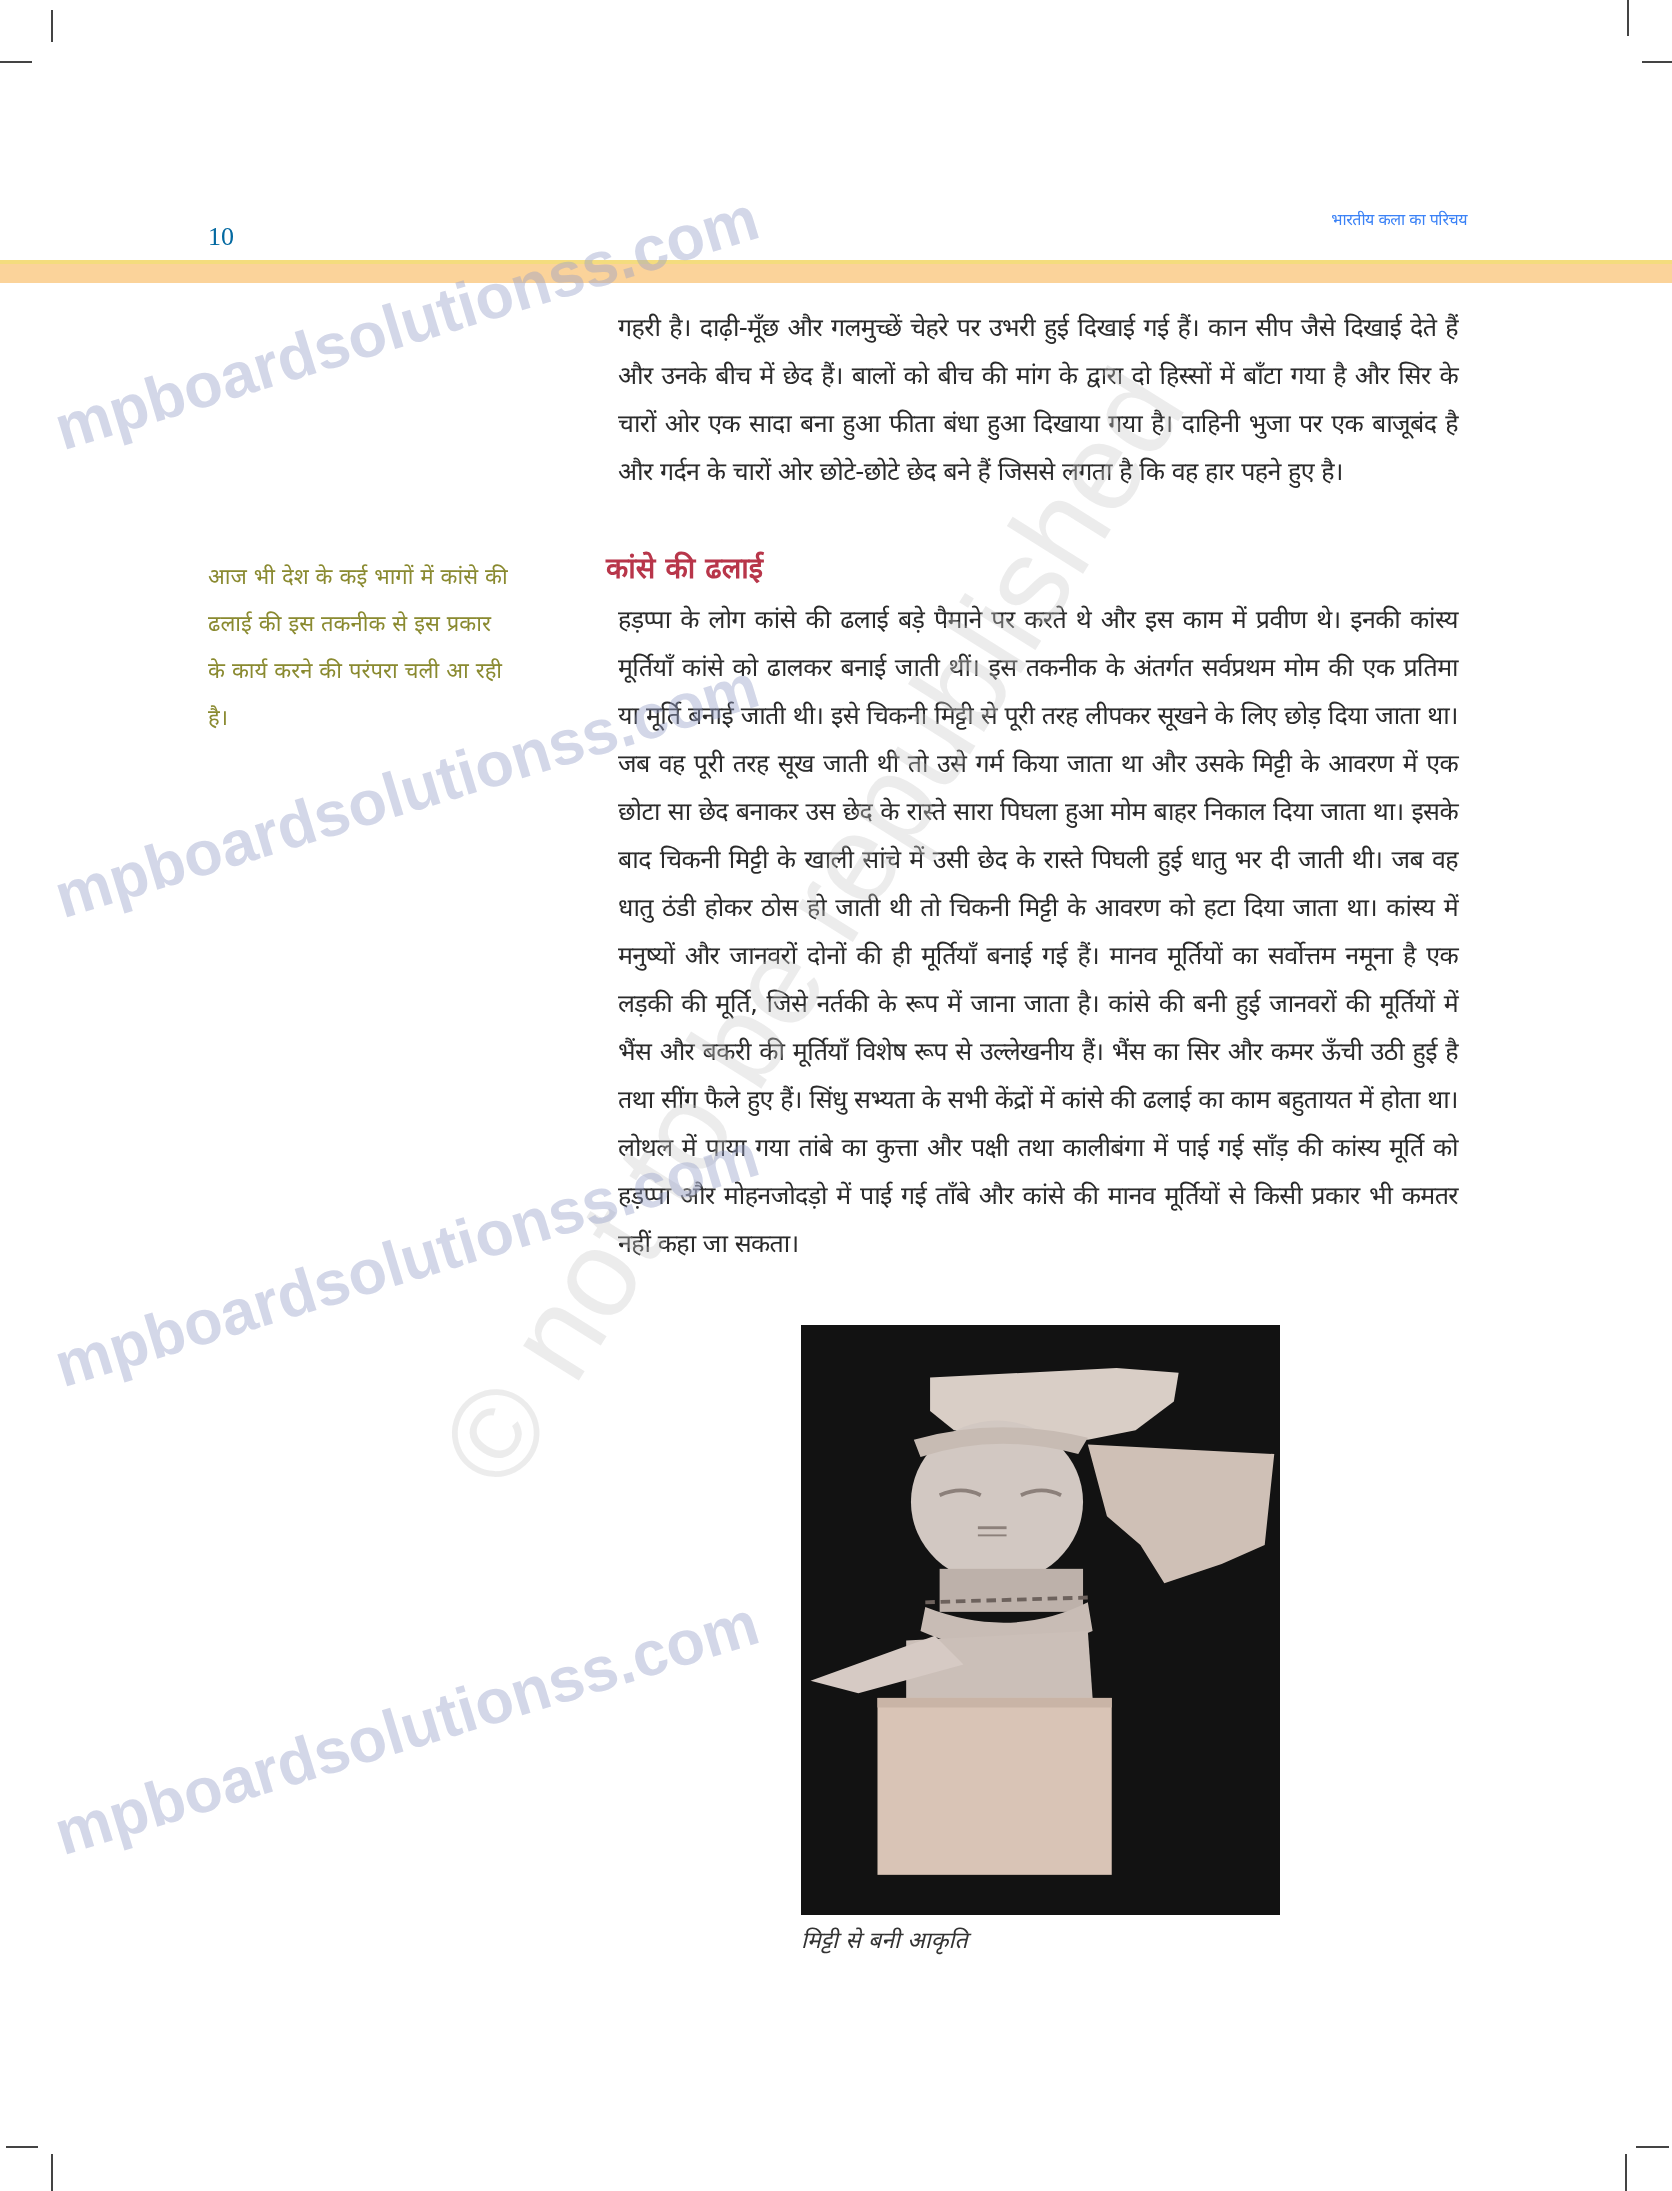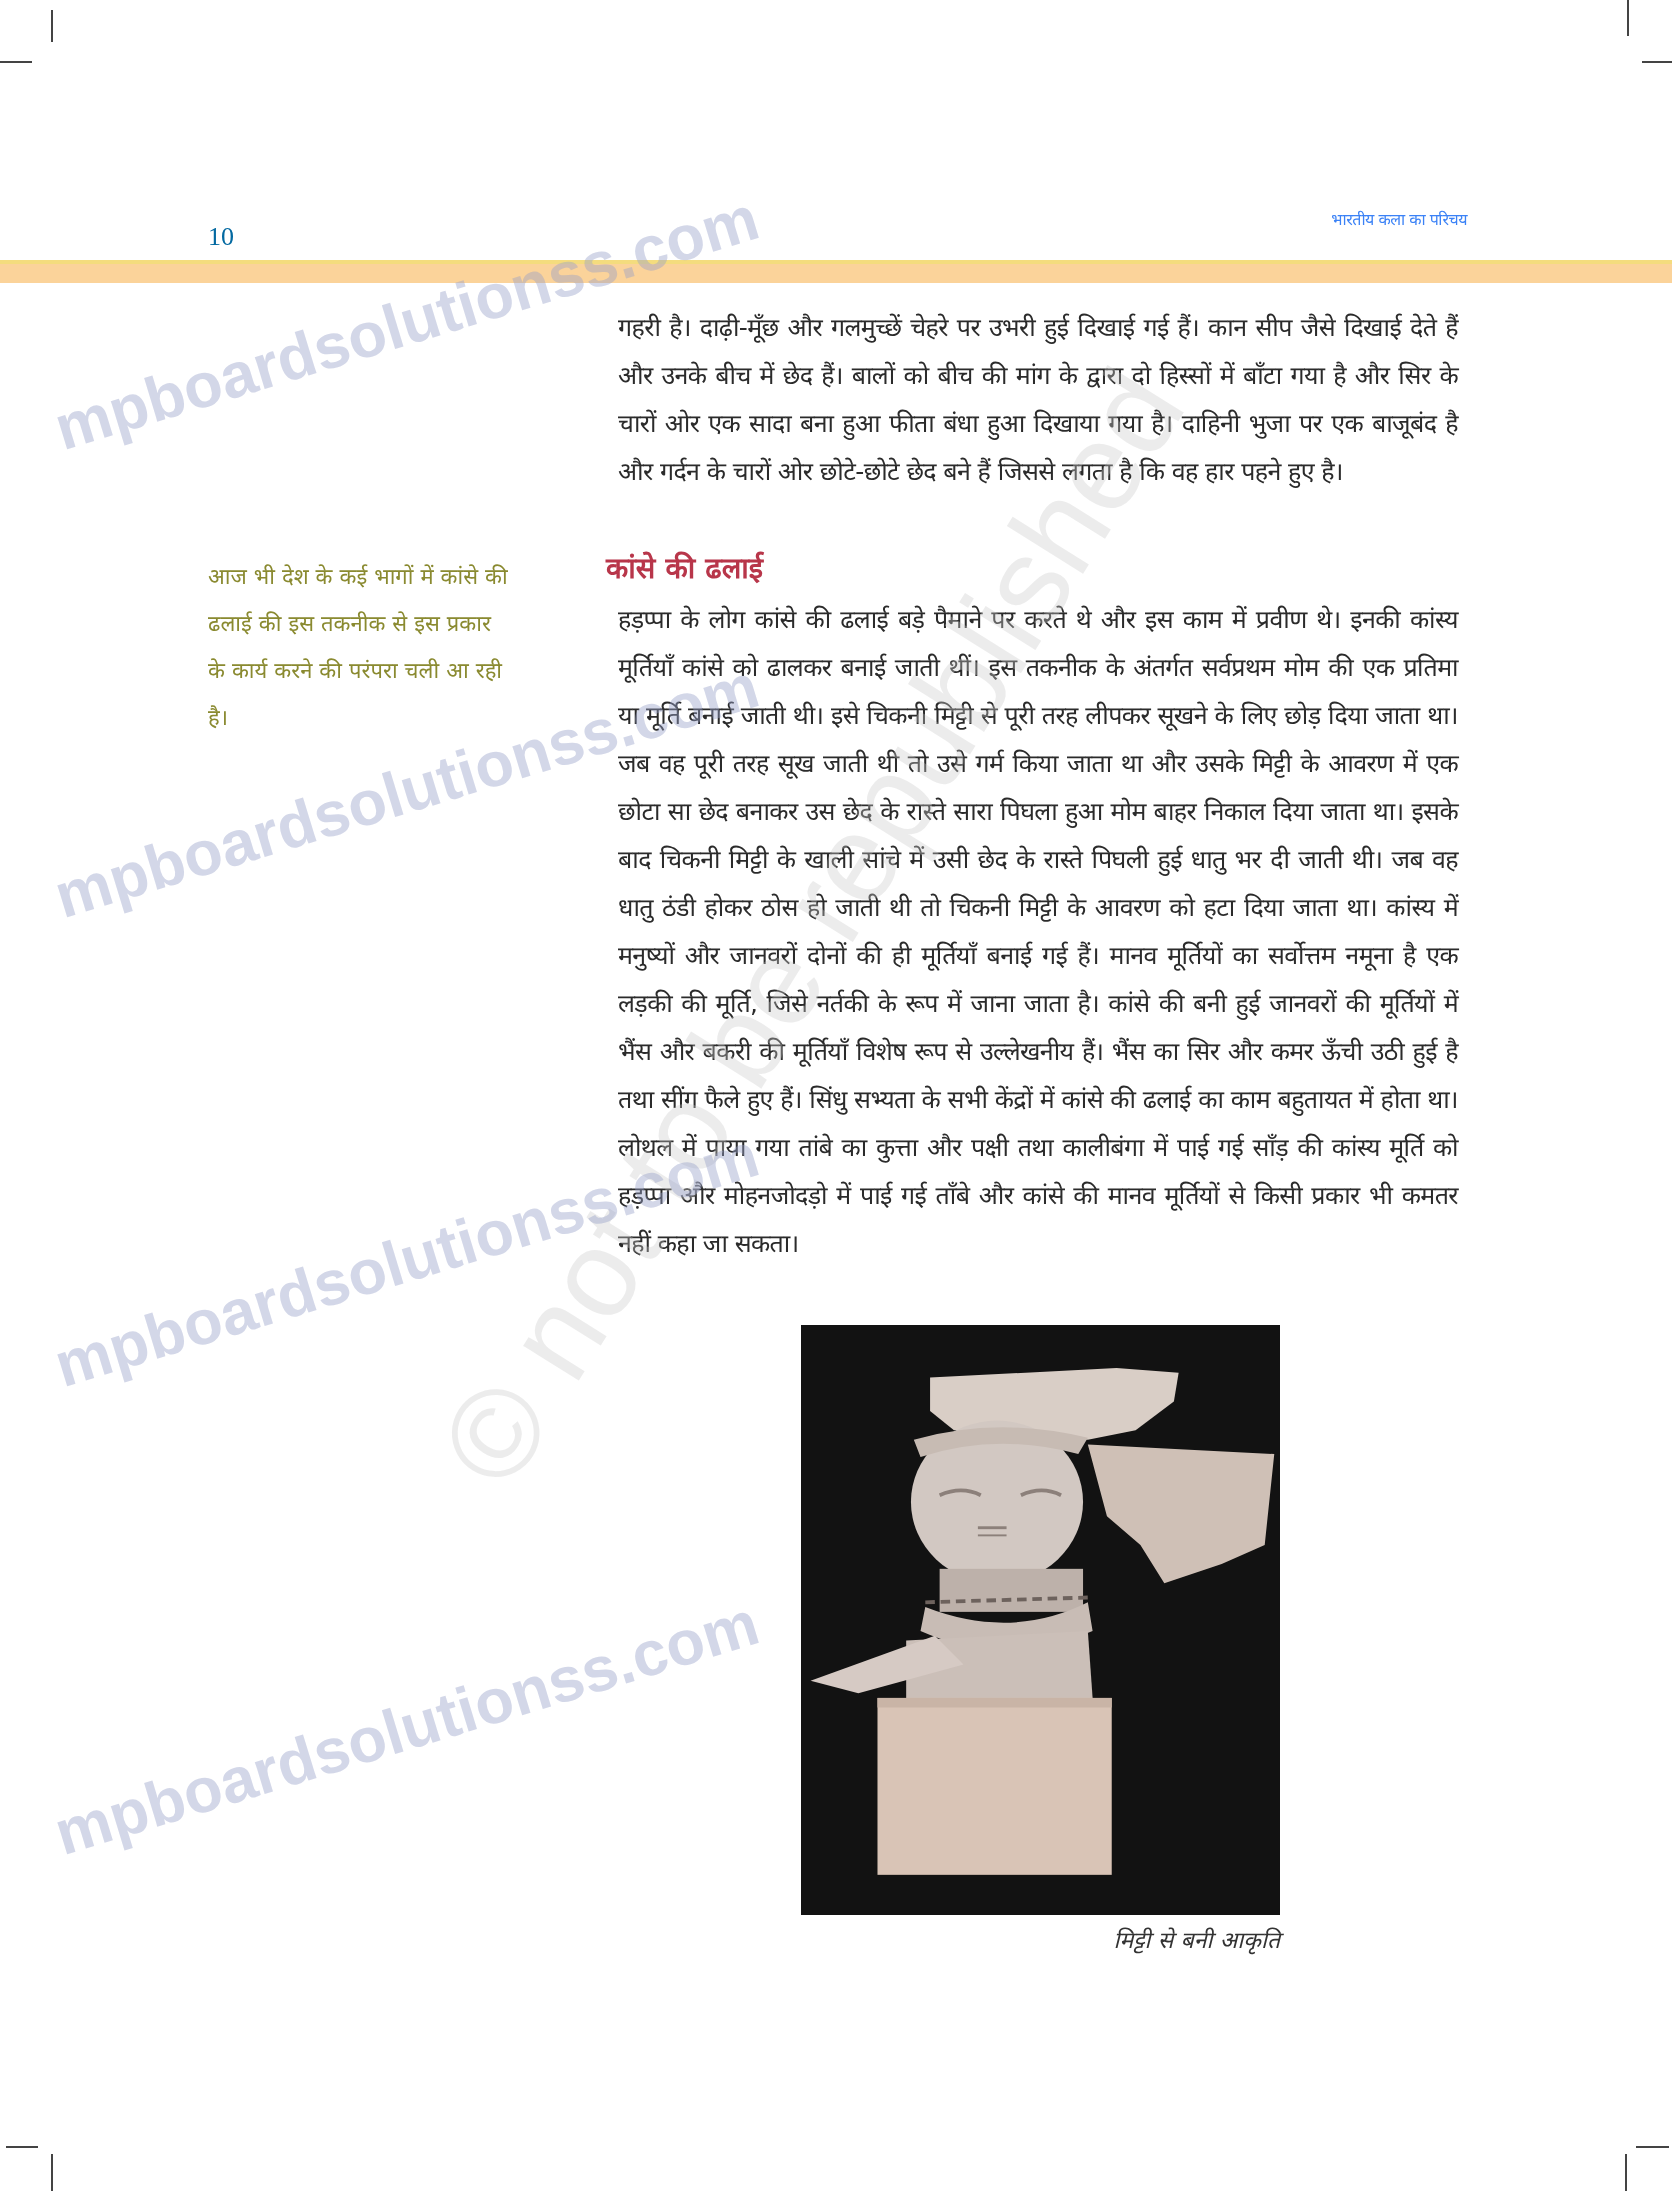--- a/index.html
+++ b/index.html
@@ -40,21 +40,21 @@
       font-size: 22px; line-height: 47px; color: #8a8a30;
     }
     .figure {
       position: absolute; left: 801px; top: 1325px; width: 479px; height: 590px;
       background: #111;
       overflow: hidden;
     }
     .figure svg { width: 100%; height: 100%; display: block; }
     .figure-caption {
       position: absolute; left: 801px; width: 479px; top: 1923px;
-      text-align: right; font-style: italic; font-size: 23px; color: #333;
+      text-align: left; font-style: italic; font-size: 23px; color: #333;
     }
     .watermark {
       position: absolute; font-family: "Liberation Sans", sans-serif;
       font-weight: bold; font-size: 63px; color: rgba(150, 160, 200, 0.42);
       transform-origin: left bottom; transform: rotate(-17deg);
       white-space: nowrap; pointer-events: none;
     }
     .ncert-wm {
       position: absolute; left: 411px; top: 1434px;
       font-family: "Liberation Sans", sans-serif; font-size: 124px;

